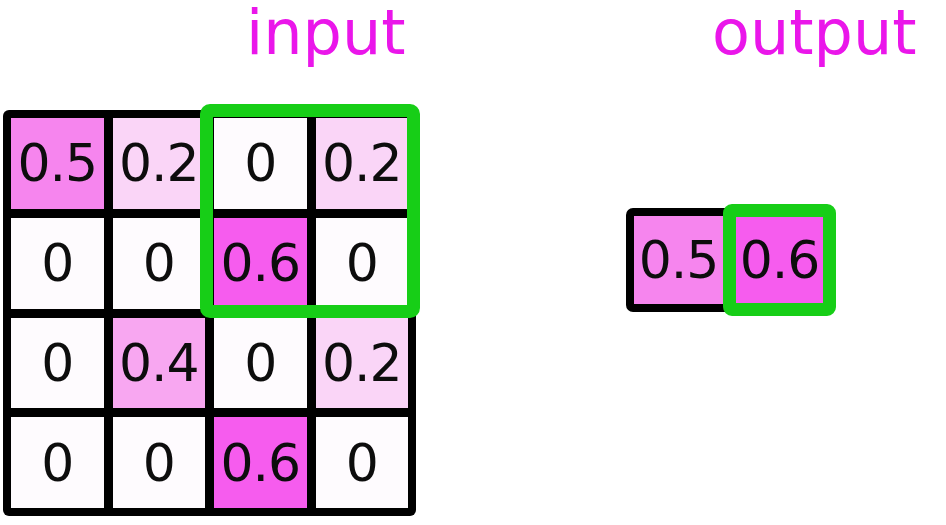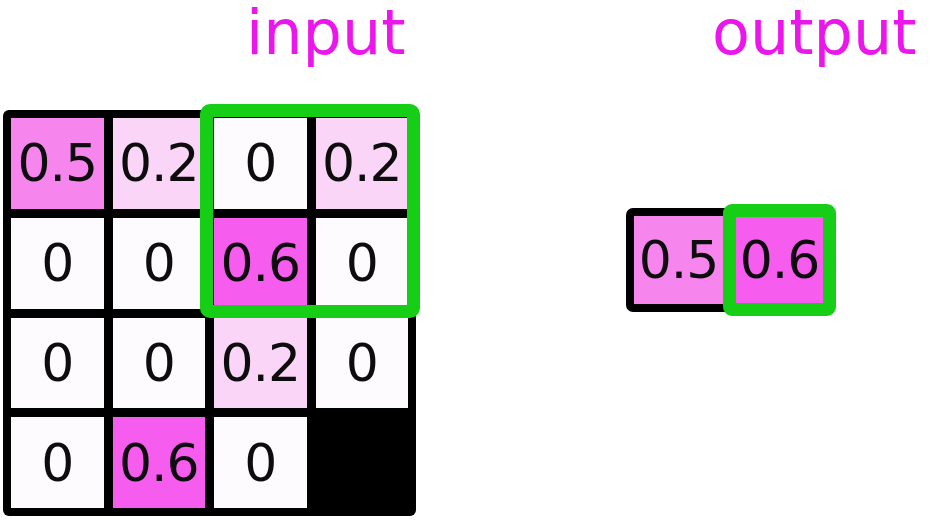--- a/index.html
+++ b/index.html
@@ -108,20 +108,21 @@
   <div class="input-grid">
     <div class="cell" style="background: rgb(246, 133, 238);">0.5</div>
     <div class="cell" style="background: rgb(250, 213, 247);">0.2</div>
     <div class="cell" style="background: rgb(254, 251, 254);">0</div>
     <div class="cell" style="background: rgb(250, 213, 247);">0.2</div>
     <div class="cell" style="background: rgb(254, 251, 254);">0</div>
     <div class="cell" style="background: rgb(254, 251, 254);">0</div>
     <div class="cell" style="background: rgb(246, 92, 238);">0.6</div>
     <div class="cell" style="background: rgb(254, 251, 254);">0</div>
     <div class="cell" style="background: rgb(254, 251, 254);">0</div>
+    <div class="cell" style="background: rgb(248, 167, 241);">0.4</div>
     <div class="cell" style="background: rgb(254, 251, 254);">0</div>
     <div class="cell" style="background: rgb(250, 213, 247);">0.2</div>
     <div class="cell" style="background: rgb(254, 251, 254);">0</div>
     <div class="cell" style="background: rgb(254, 251, 254);">0</div>
     <div class="cell" style="background: rgb(246, 92, 238);">0.6</div>
     <div class="cell" style="background: rgb(254, 251, 254);">0</div>
   </div>
 
   <div class="pool-window"></div>
 

